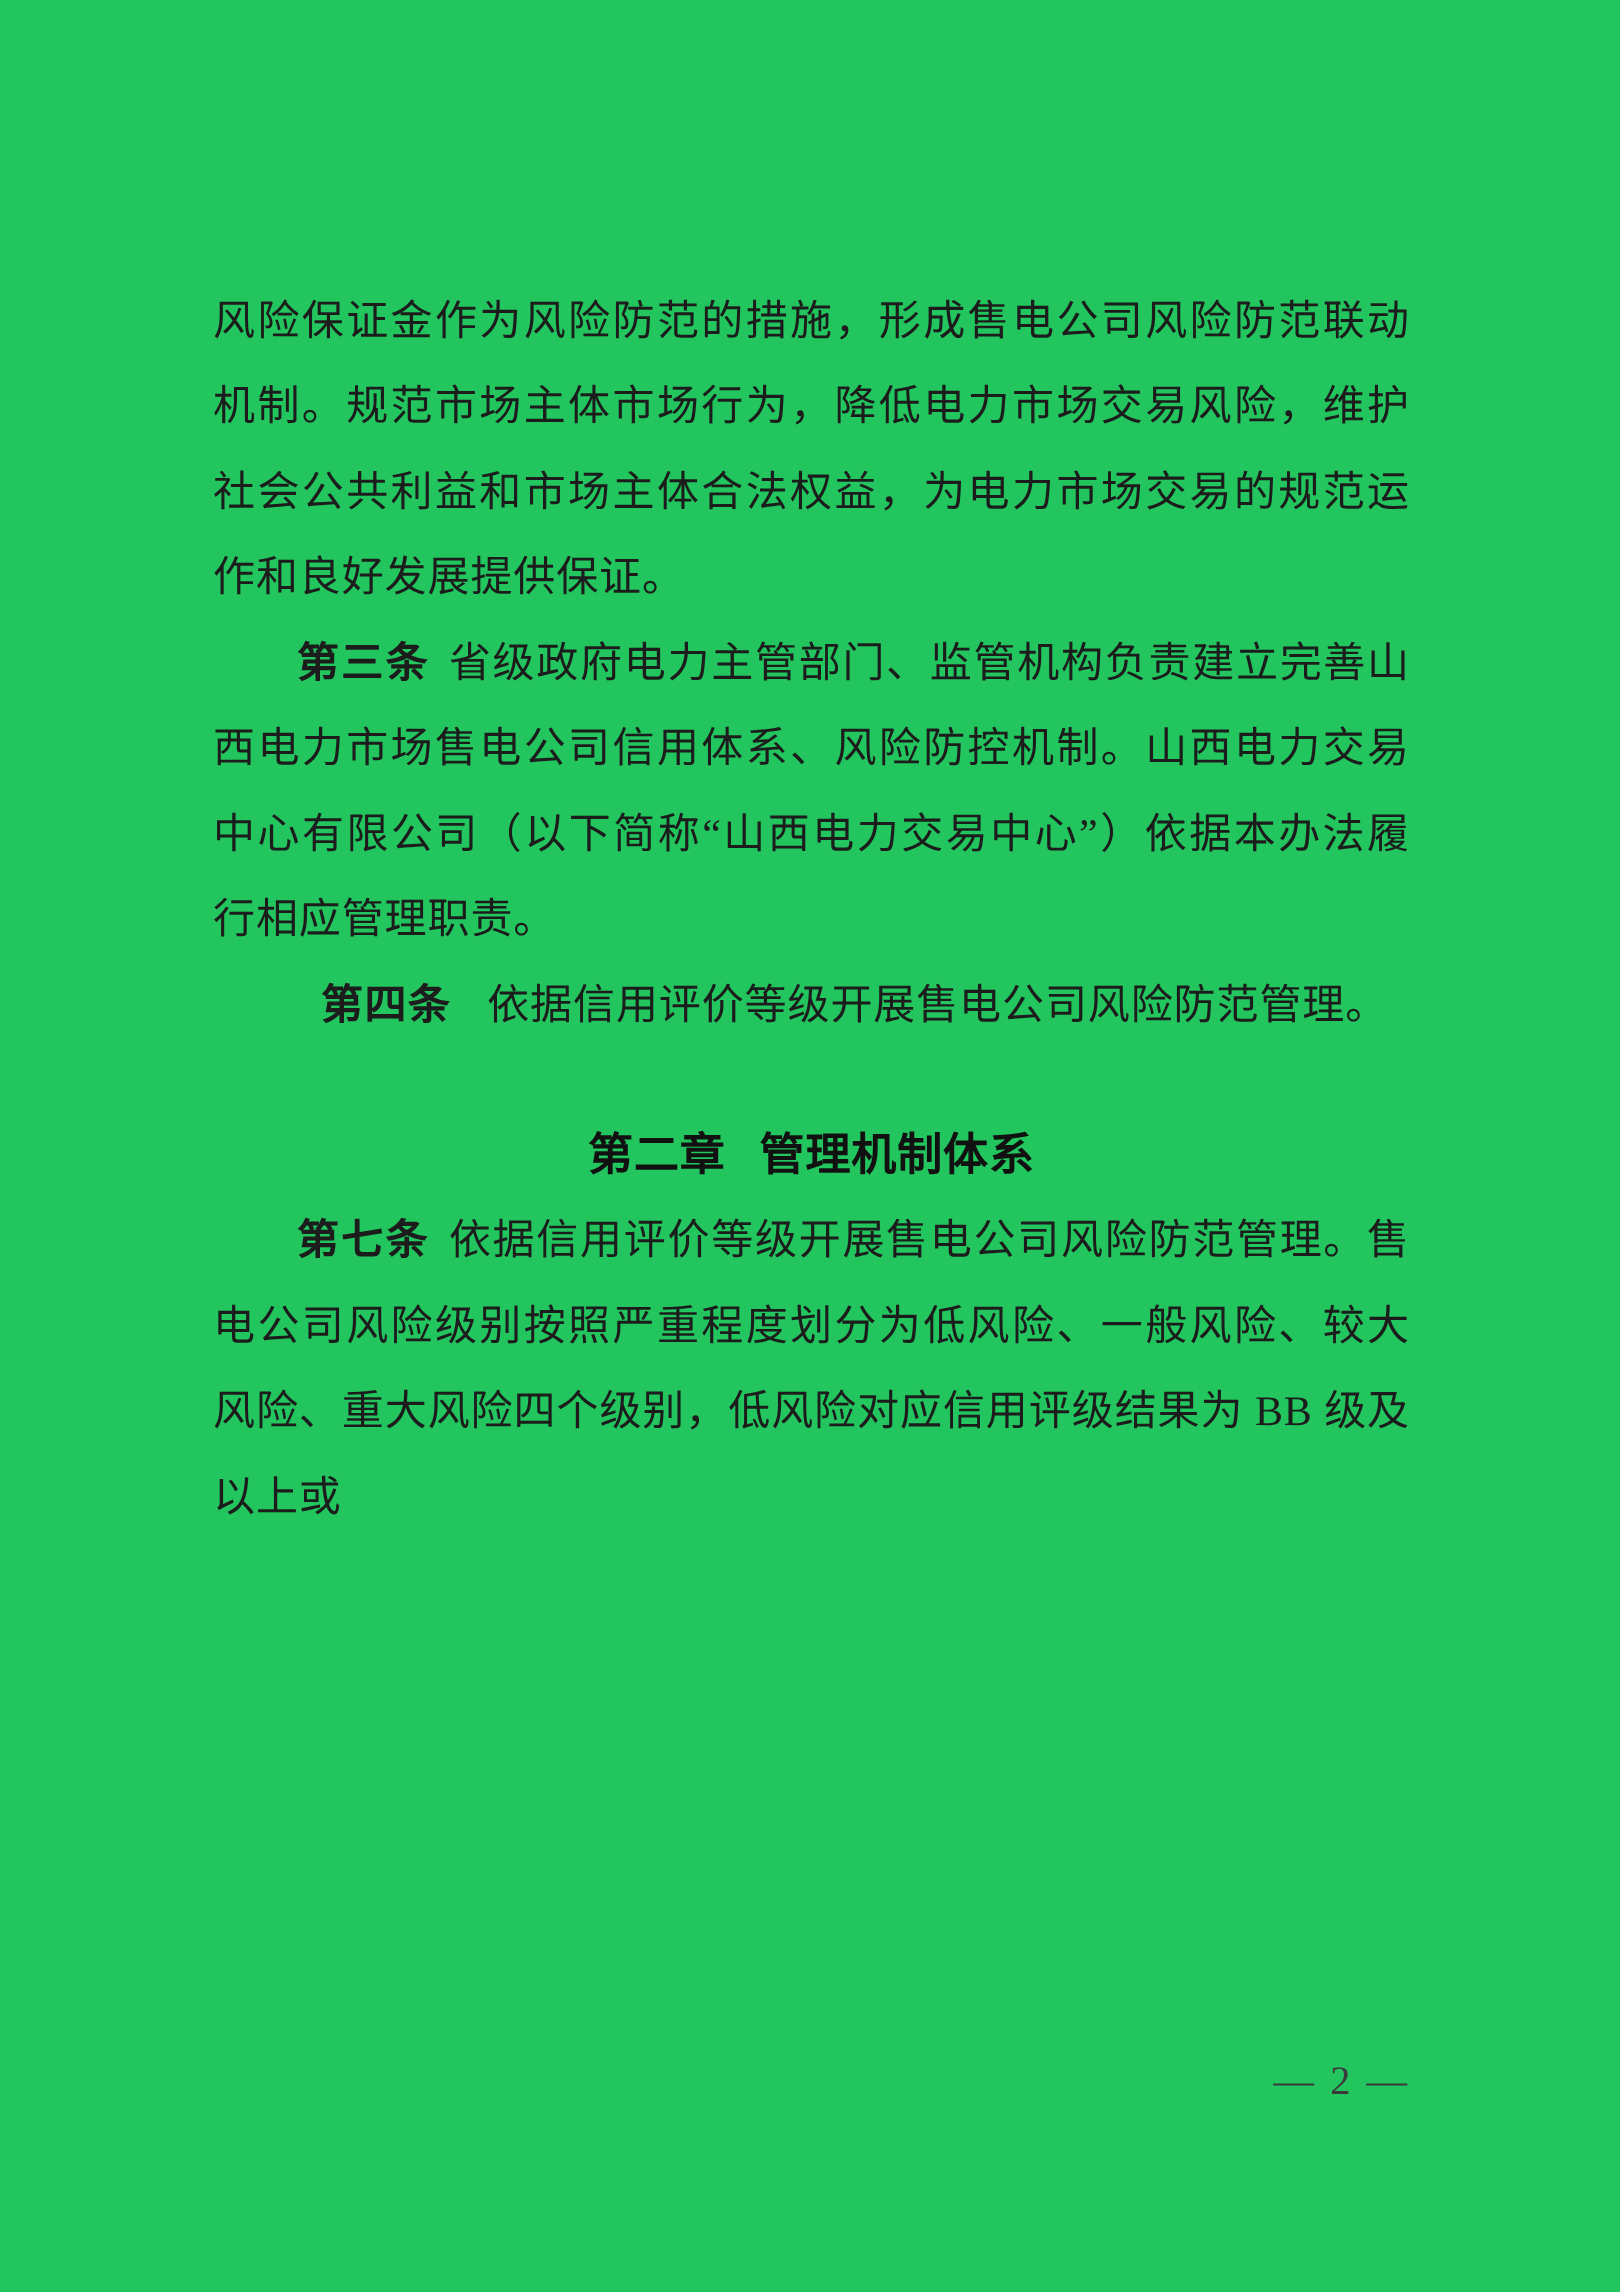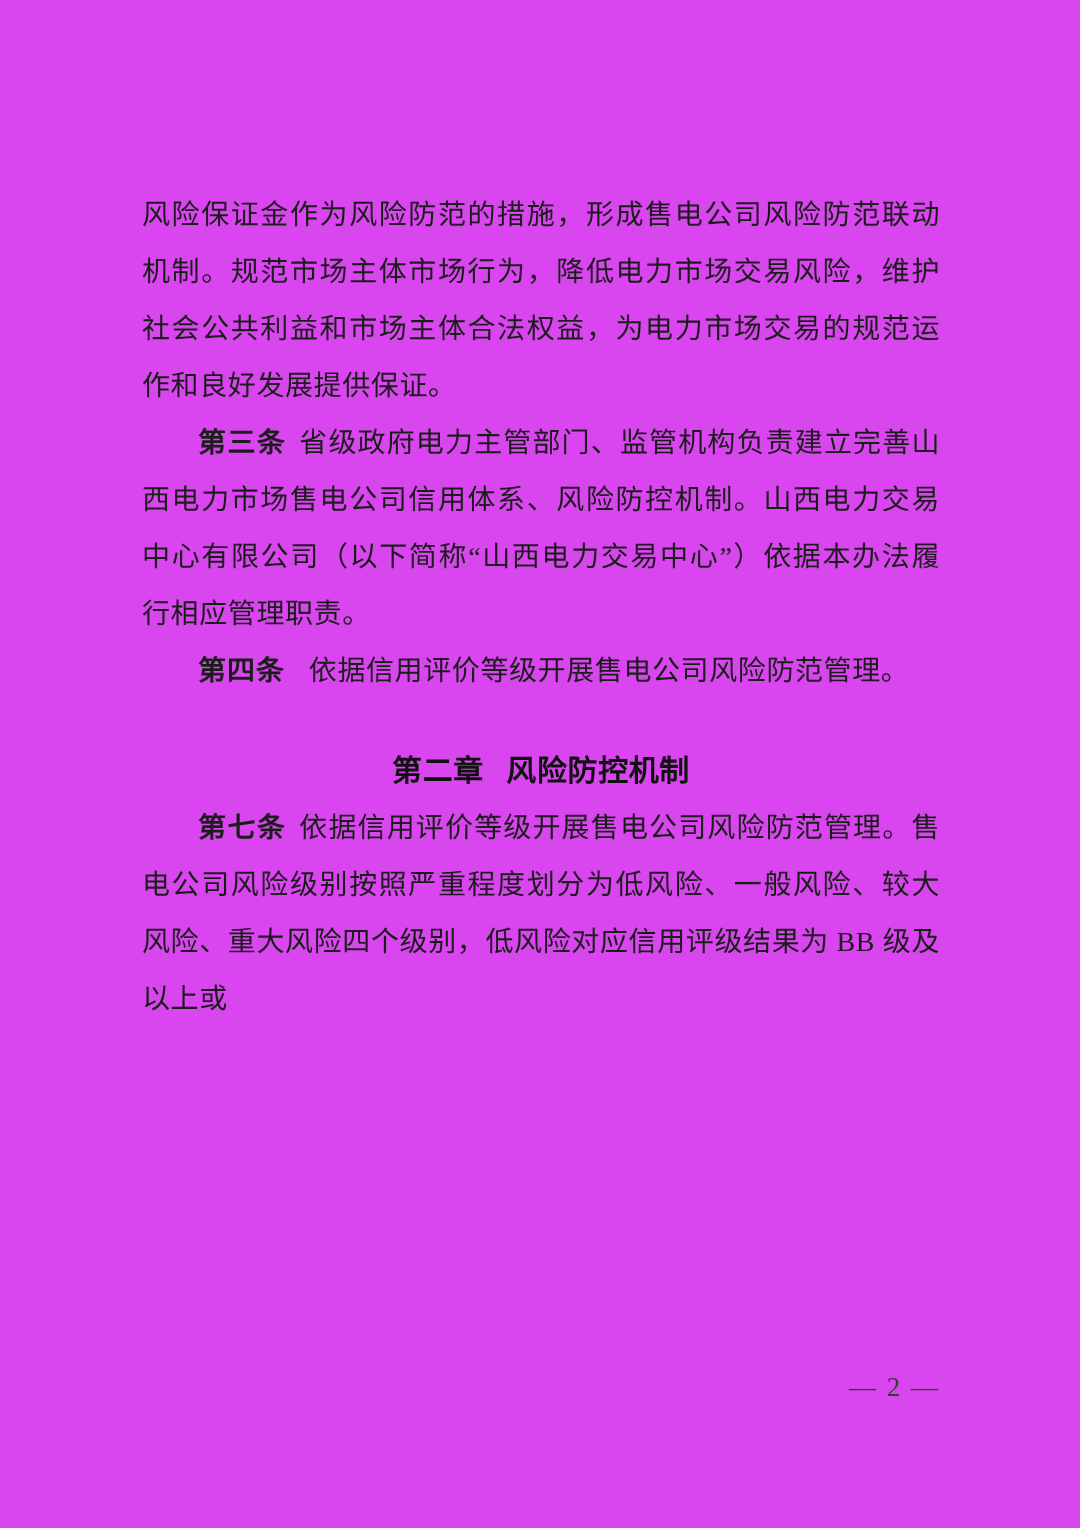--- a/index.html
+++ b/index.html
@@ -5,21 +5,21 @@
   html, body {
     margin: 0;
     padding: 0;
     background: #e8e8e8;
   }
   .page {
     position: relative;
     width: 1080px;
     height: 1528px;
     margin: 0 auto;
-    background: #d946ef;
+    background: #22c55e;
     overflow: hidden;
     font-family: "Liberation Serif", "DejaVu Serif", serif;
     color: #1c1c1c;
   }
   .content {
     position: absolute;
     left: 142px;
     top: 186px;
     width: 798px;
     font-size: 28px;
@@ -36,20 +36,21 @@
     text-indent: 2em;
   }
   .article-label {
     font-family: Liberation Serif, serif;
     font-weight: 700;
     margin-right: 0.45em;
     letter-spacing: 1px;
   }
   .article-label.wide {
     margin-right: 0.85em;
+    margin-left: 16px;
   }
   .chapter-heading {
     margin: 43px 0 0 0;
     padding: 0;
     text-align: center;
     text-indent: 0;
     font-family: "Liberation Sans", "DejaVu Sans", sans-serif;
     font-weight: 700;
     font-size: 30px;
     line-height: 57px;
@@ -82,21 +83,21 @@
 
     <p class="para indent">
       <span class="article-label">第三条</span><span>省级政府电力主管部门、监管机构负责建立完善山西电力市场售电公司信用体系、风险防控机制。山西电力交易中心有限公司（以下简称“山西电力交易中心”）依据本办法履行相应管理职责。</span>
     </p>
 
     <p class="para indent">
       <span class="article-label wide">第四条</span><span>依据信用评价等级开展售电公司风险防范管理。</span>
     </p>
 
     <h2 class="chapter-heading">
-      <span class="chapter-label">第二章</span><span>风险防控机制</span>
+      <span class="chapter-label">第二章</span><span>管理机制体系</span>
     </h2>
 
 
 
     <p class="para indent">
       <span class="article-label">第七条</span><span>依据信用评价等级开展售电公司风险防范管理。售电公司风险级别按照严重程度划分为低风险、一般风险、较大风险、重大风险四个级别，低风险对应信用评级结果为 BB 级及以上或</span>
     </p>
 
   </div>
 

